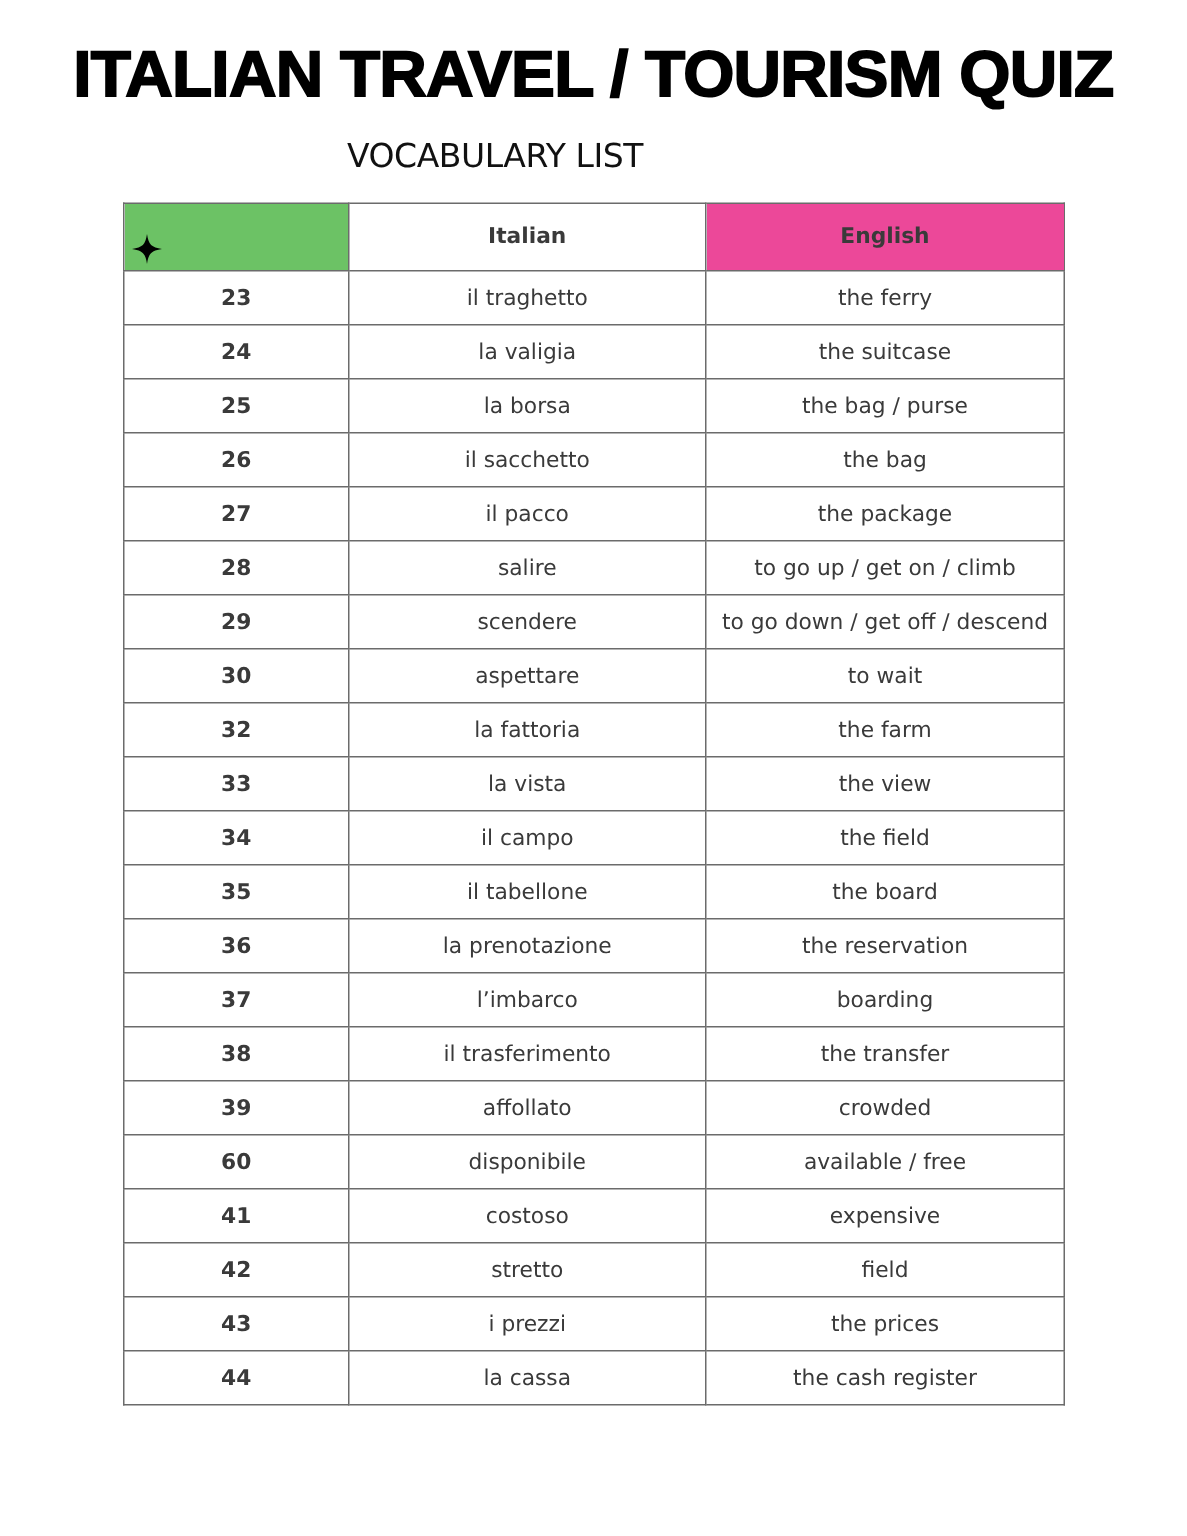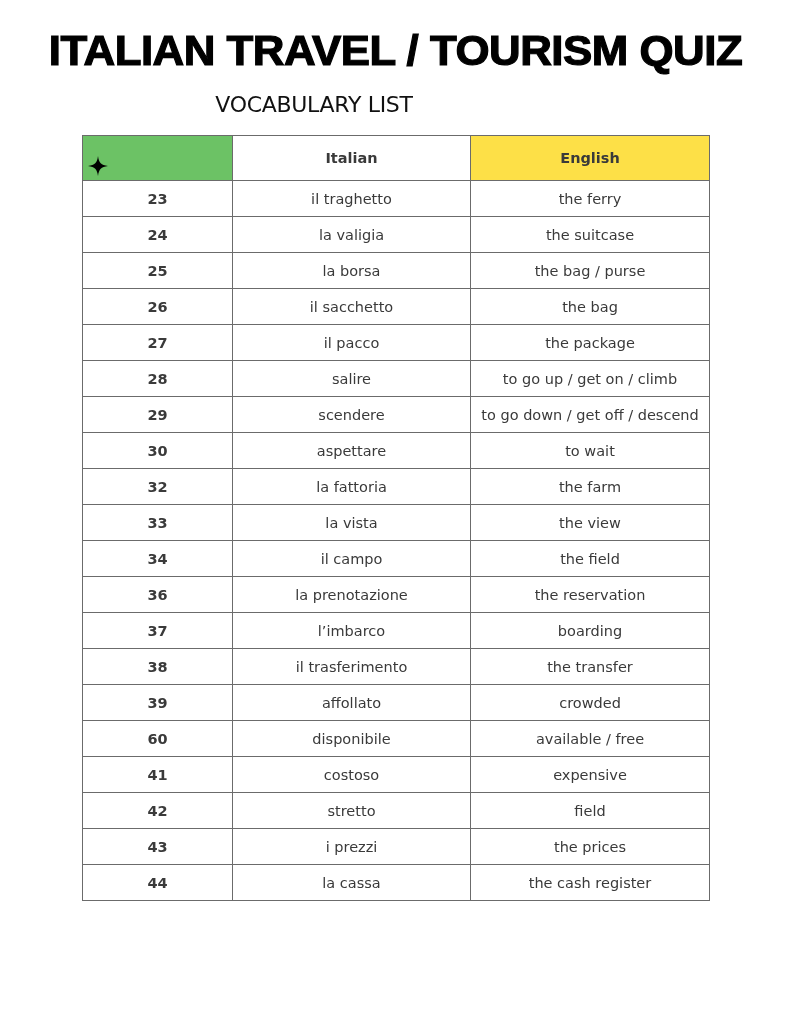--- a/index.html
+++ b/index.html
@@ -26,21 +26,21 @@
       font-size: 43px;
       letter-spacing: -0.5px;
       color: #000;
       line-height: 52px;
       transform: scaleX(1.02);
       -webkit-text-stroke: 1.2px #000;
     }
     .subtitle {
       position: absolute;
       top: 90px;
-      left: 0;
+      left: 16px;
       width: 628px;
       text-align: center;
       font-family: "DejaVu Sans", sans-serif;
       font-size: 22px;
       color: #111;
       line-height: 30px;
       letter-spacing: -0.3px;
     }
     table.vocab {
       position: absolute;
@@ -68,21 +68,21 @@
       position: relative;
       margin-left: 40px;
     }
     th.num-head {
       background: #6cc265;
     }
     th.it-head {
       background: #ffffff;
     }
     th.en-head {
-      background: #fde047;
+      background: #ec4899;
       color: #3a2a30;
     }
     .star {
       position: absolute;
       left: 5px;
       bottom: 4px;
       width: 20px;
       height: 20px;
     }
     tbody td {
@@ -170,20 +170,25 @@
         <td class="num">33</td>
         <td class="it">la vista</td>
         <td class="en">the view</td>
       </tr>
       <tr>
         <td class="num">34</td>
         <td class="it">il campo</td>
         <td class="en">the field</td>
       </tr>
       <tr>
+        <td class="num">35</td>
+        <td class="it">il tabellone</td>
+        <td class="en">the board</td>
+      </tr>
+      <tr>
         <td class="num">36</td>
         <td class="it">la prenotazione</td>
         <td class="en">the reservation</td>
       </tr>
       <tr>
         <td class="num">37</td>
         <td class="it">l’imbarco</td>
         <td class="en">boarding</td>
       </tr>
       <tr>

